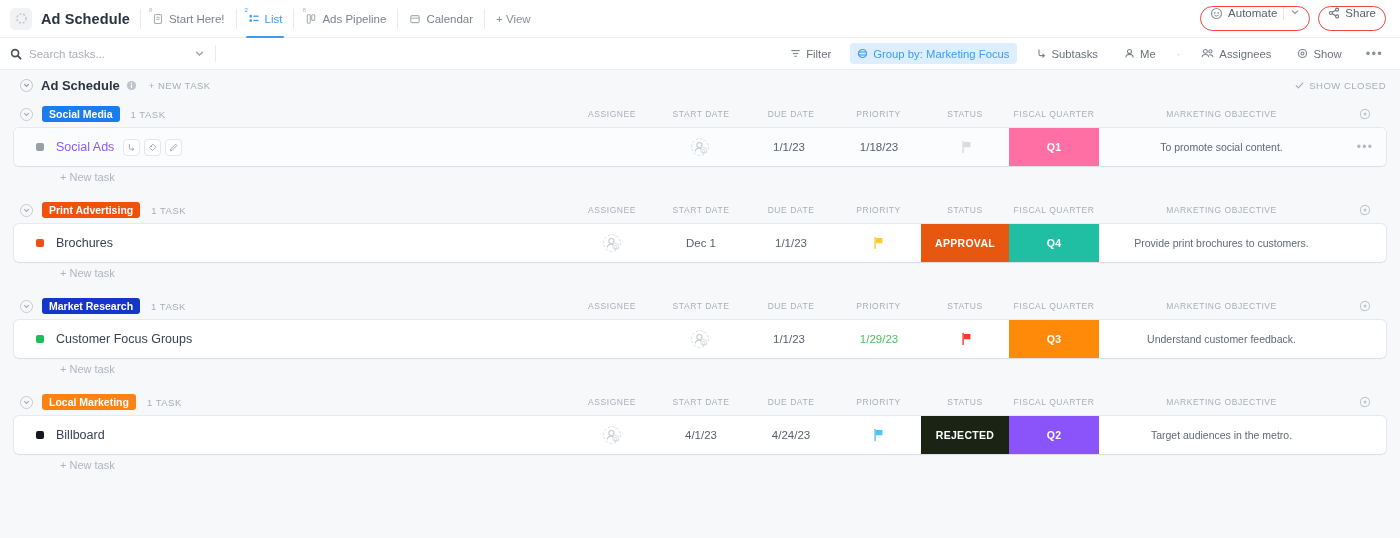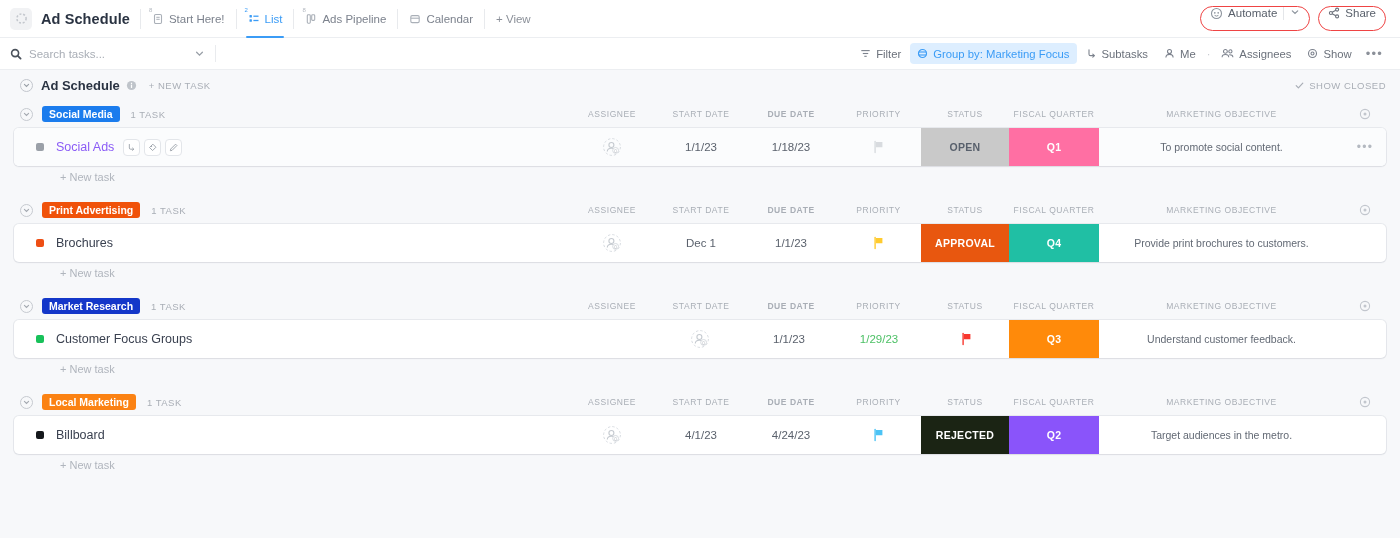--- a/index.html
+++ b/index.html
@@ -116,21 +116,21 @@
     min-width: 0;
   }
   .search-input::placeholder { color: #a9aeb6; }
   .search-caret { margin-left: 4px; display: flex; }
   .fb-divider { width: 1px; height: 17px; background: #e9ebee; margin-left: 10px; }
 
   .filter-right {
     margin-left: auto;
     display: flex;
     align-items: center;
-    gap: 2px;
+    gap: 12px;
   }
   .fbtn {
     display: flex; align-items: center;
     height: 21px;
     padding: 0 7px;
     border-radius: 4px;
     font-size: 11.3px;
     color: #6b717b;
     cursor: pointer;
     white-space: nowrap;
@@ -234,21 +234,21 @@
   }
   .ch {
     font-size: 8.5px;
     color: #a9aeb6;
     letter-spacing: .55px;
     text-align: center;
     white-space: nowrap;
   }
   .ch-assignee { width: 88px; }
   .ch-start    { width: 90px; }
-  .ch-due      { width: 90px; font-weight: bold; }
+  .ch-due      { width: 90px; }
   .ch-priority { width: 85px; }
   .ch-status   { width: 88px; }
   .ch-quarter  { width: 90px; }
   .ch-objective{ width: 245px; }
   .ch-add      { width: 42px; display: flex; justify-content: center; }
 
   
   .taskcard {
     background: #ffffff;
     border-radius: 5px;
@@ -616,23 +616,20 @@
         <div class="cell c-start">1/1/23</div>
         <div class="cell c-due" style="color:#5a616c">1/18/23</div>
         <div class="cell c-priority">
               <span class="flagico">
     <svg width="13" height="14" viewBox="0 0 13 14">
       <line x1="3.1" y1="1.4" x2="3.1" y2="12.6" stroke="#d8dbdf" stroke-width="1.4" stroke-linecap="round"></line>
       <path d="M3.9 1.9 L10.4 1.9 L10.4 7.2 L3.9 7.2 Z" fill="#d8dbdf"></path>
     </svg>
               </span>
             </div>
-        <div class="cell c-status">
-          <span class="badge dark-text" style="background:#c9c9c9">OPEN</span>
-        </div>
         <div class="cell c-quarter">
           <span class="badge" style="background:#ff6fa3">Q1</span>
         </div>
         <div class="cell c-objective">To promote social content.</div>
         <div class="cell c-more">•••</div>
       </div>
     </div>
     </div>
     <div class="newtaskrow">+ New task</div>
   </div>

